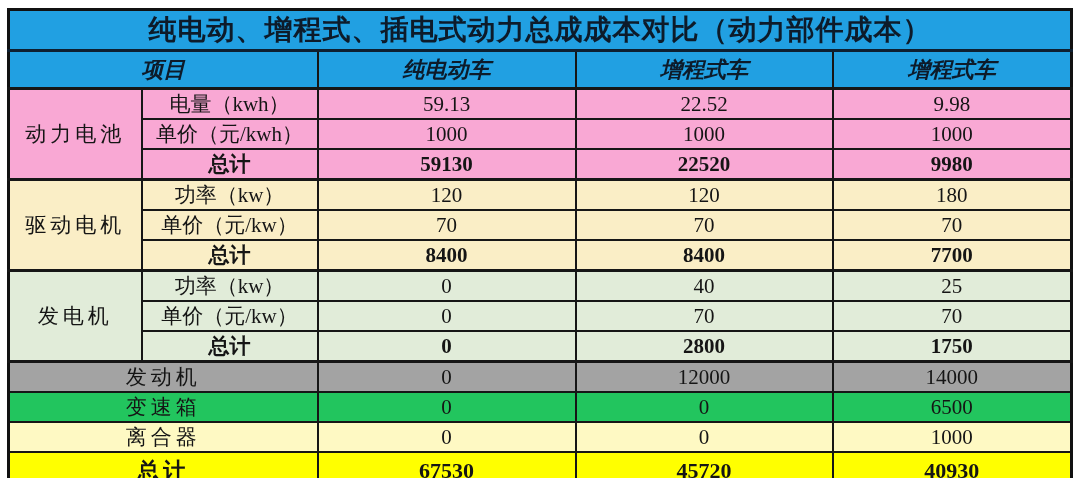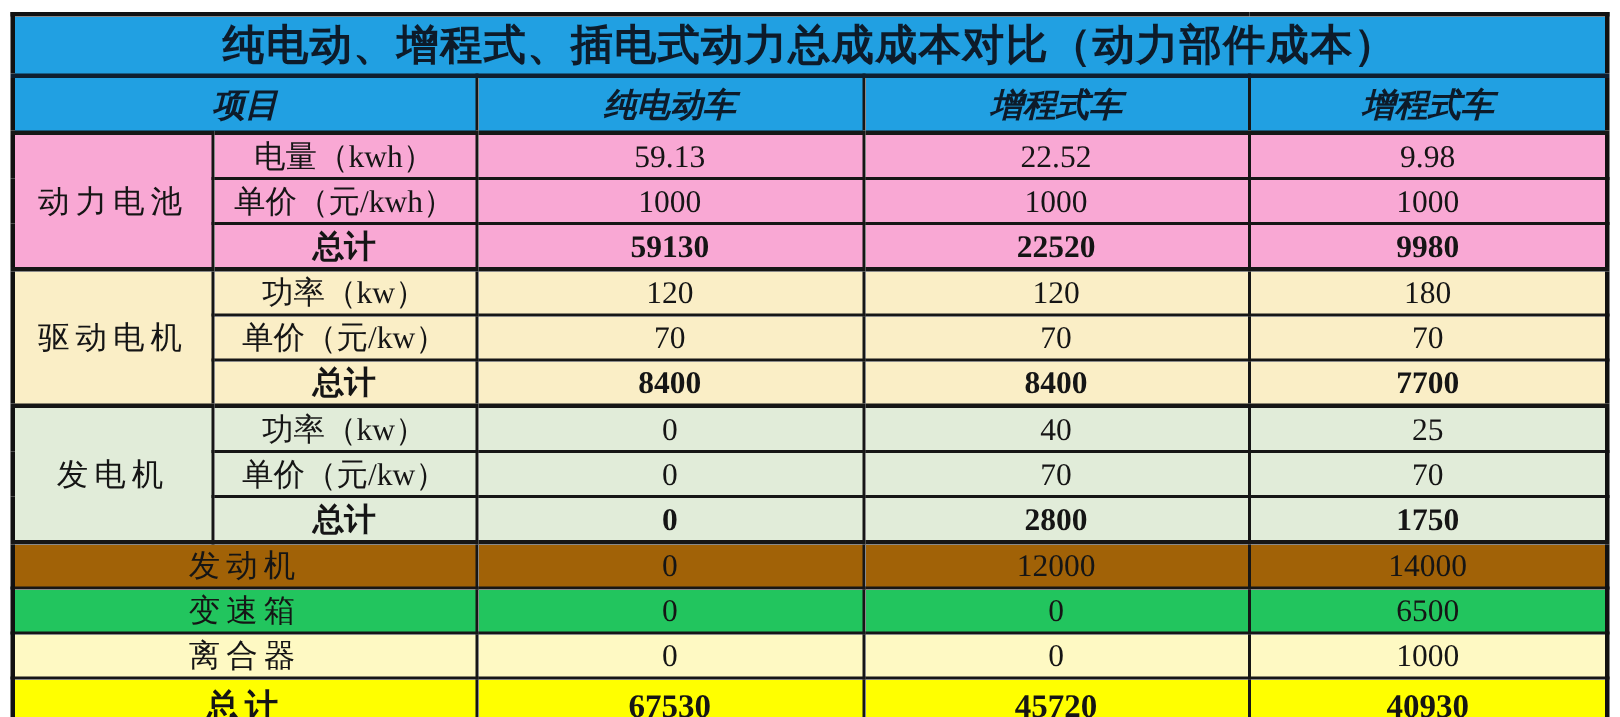--- a/index.html
+++ b/index.html
@@ -41,21 +41,21 @@
     color:#0d1b2a;
     font-size:22px;
     font-weight:bold;
     height:38px;
     font-style:italic;
   }
   tr.body-row { height:29px; }
   tr.sec-battery td { background:#f9a8d4; }
   tr.sec-motor td { background:#faeec6; }
   tr.sec-generator td { background:#e1ecd9; }
-  tr.row-engine td { background:#a16207; }
+  tr.row-engine td { background:#a3a3a3; }
   tr.row-gearbox td { background:#22c55e; }
   tr.row-clutch td { background:#fef9c3; }
   tr.total-row td { background:#ffff00; font-weight:bold; height:38px; font-size:22px; }
   tr.subtotal td { font-weight:bold; }
   td.group-cell { letter-spacing:4px; }
   td.merged-label { letter-spacing:4px; }
   tr.sec-start td { border-top:3px solid #161616; }
 </style>
 </head>
 <body>

